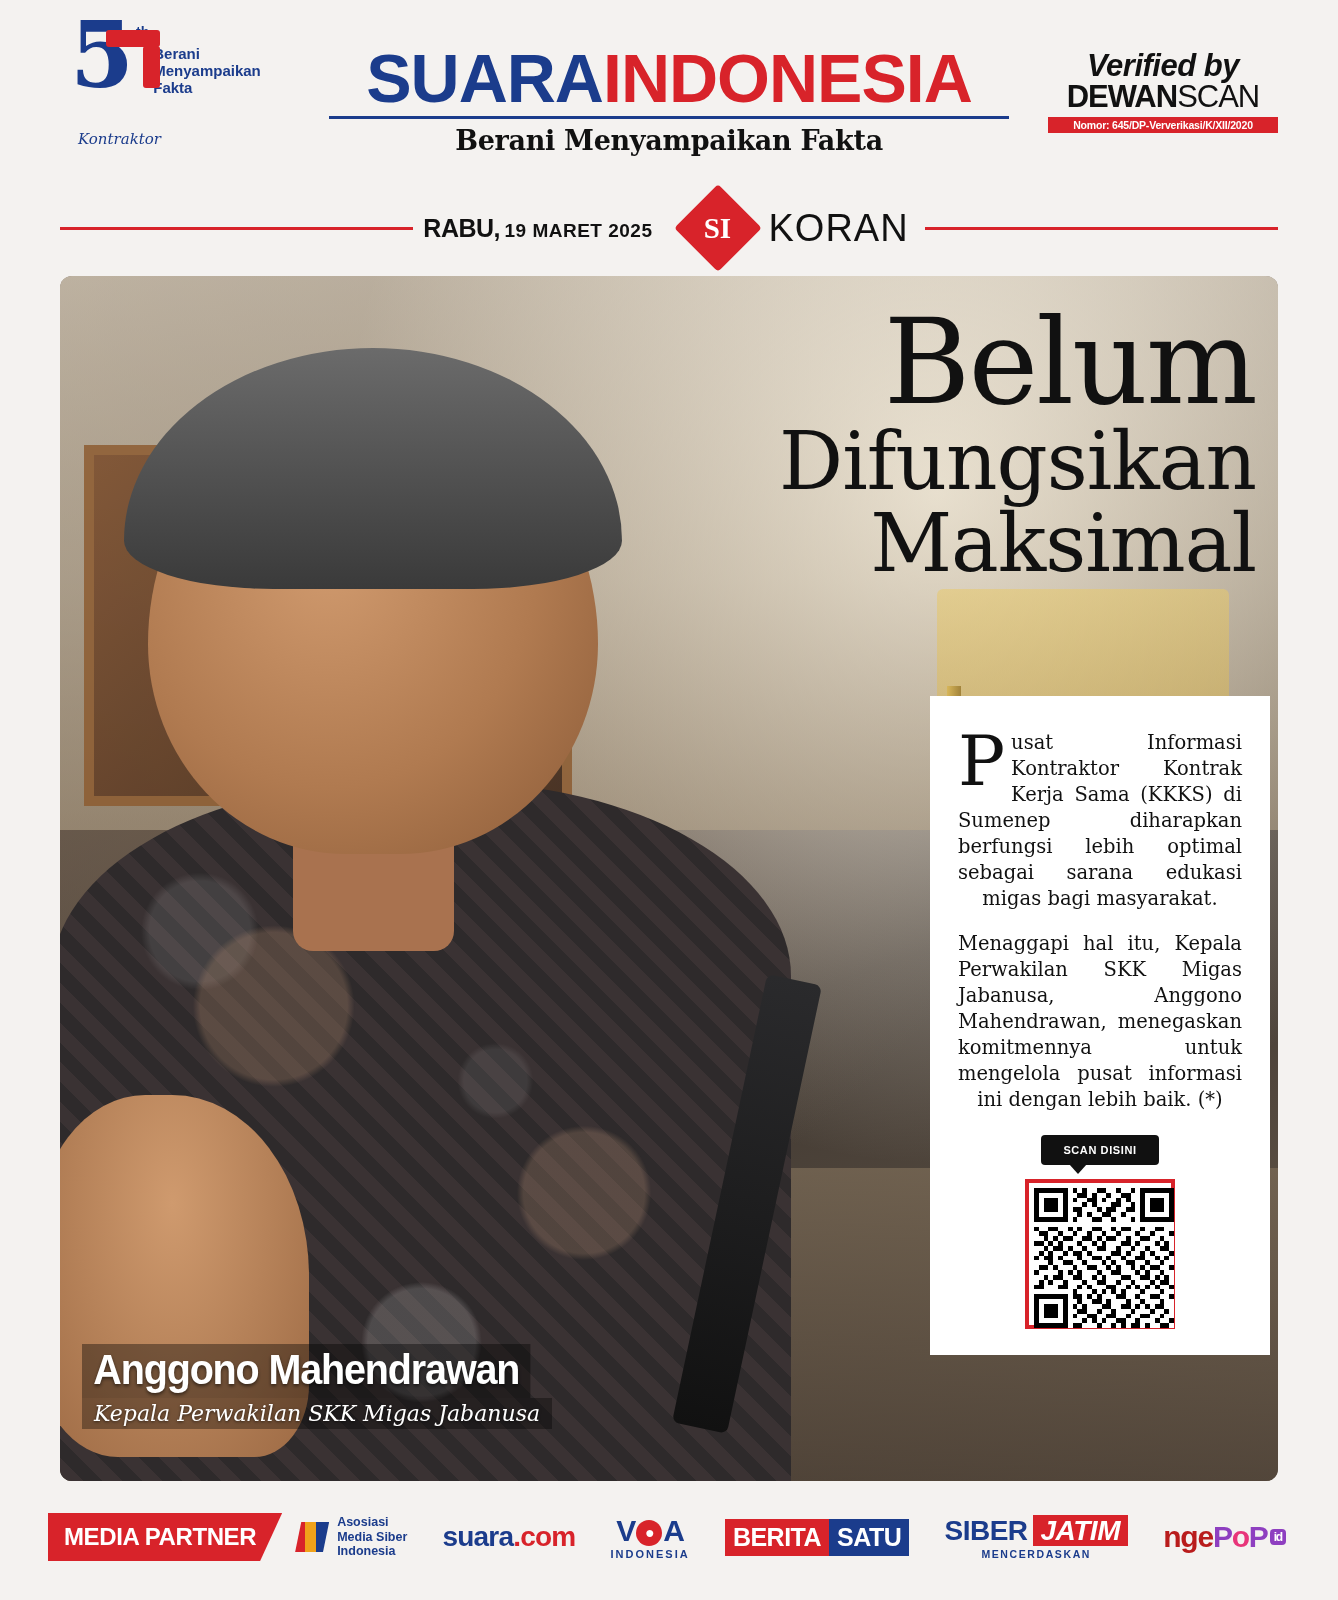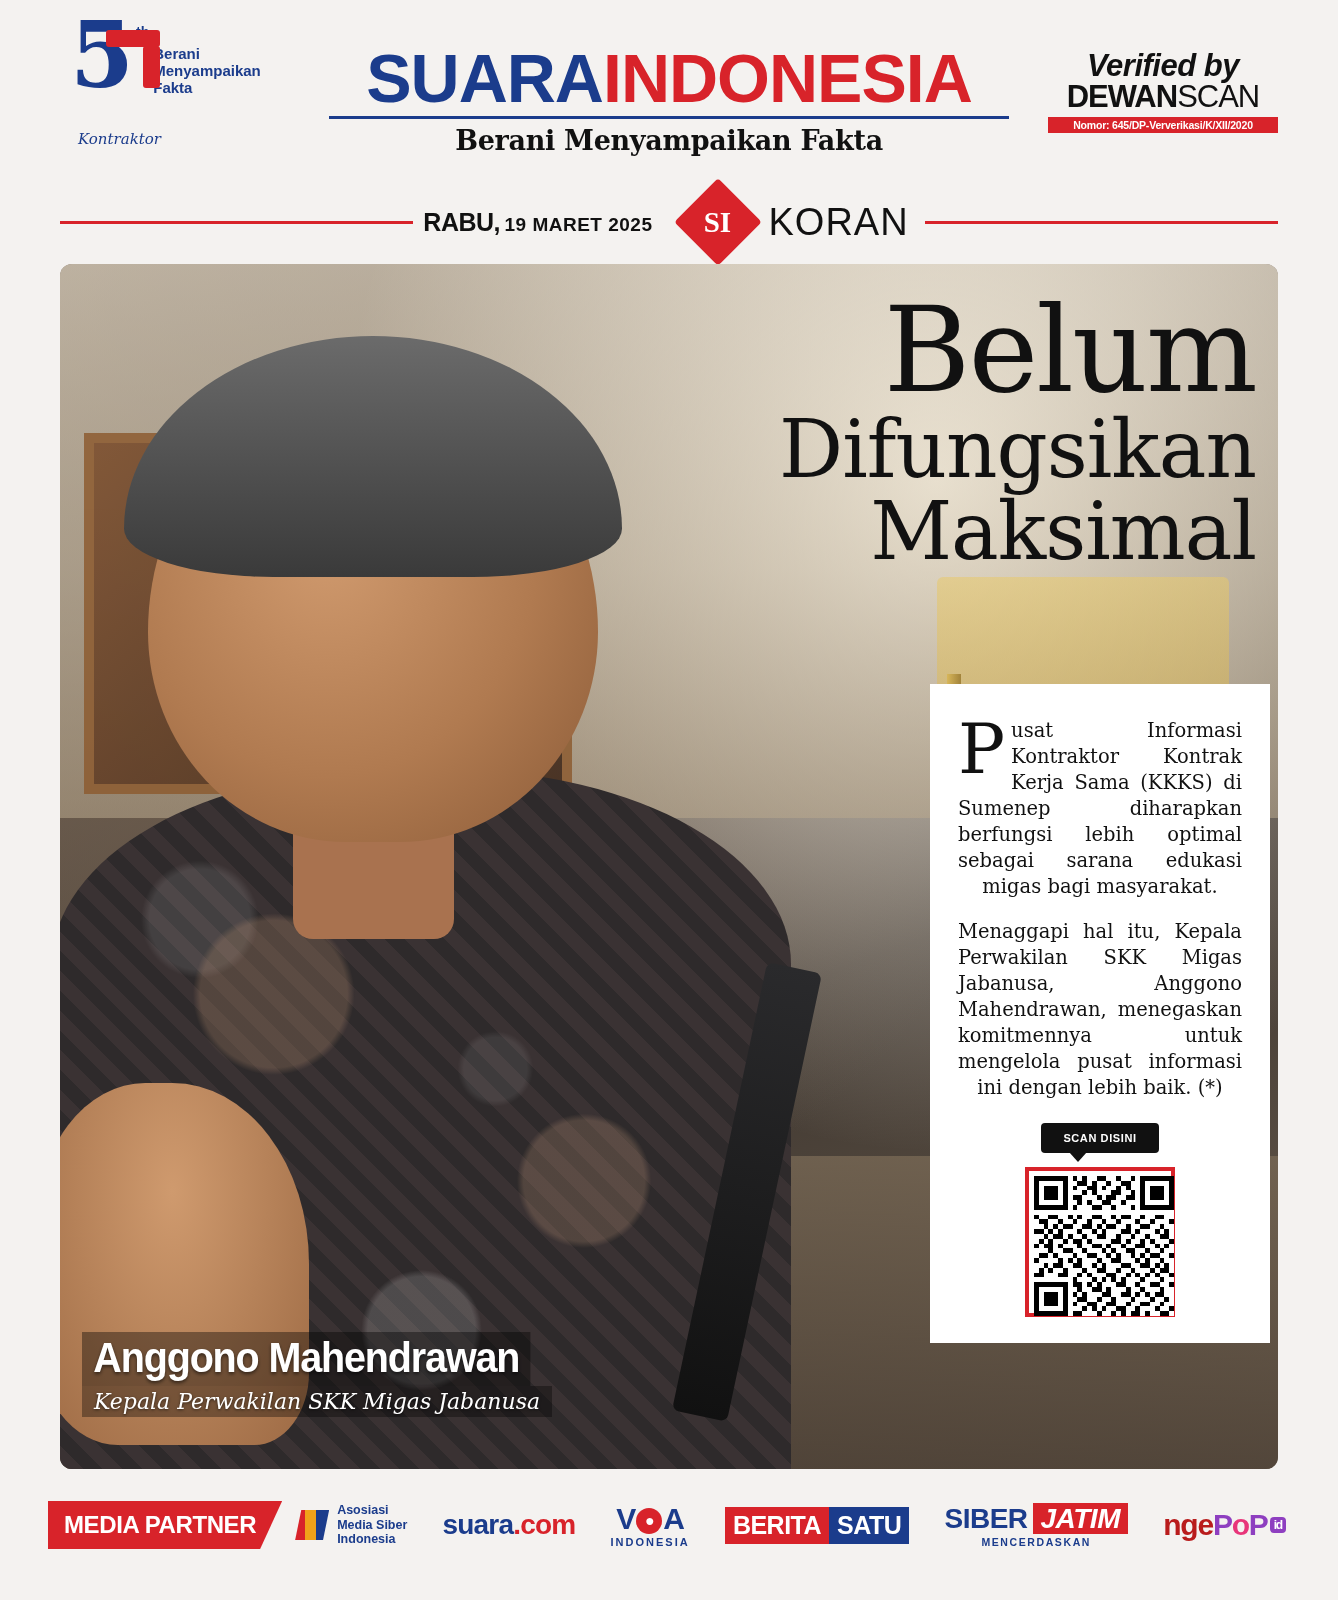--- a/index.html
+++ b/index.html
@@ -136,21 +136,21 @@
     font-size: 10.5px;
     font-weight: bold;
     padding: 2px 4px;
     letter-spacing: -0.2px;
   }
 
   
   .datebar {
     position: relative;
     height: 64px;
-    margin: 10px 60px;
+    margin: 16px 60px;
     display: flex;
     align-items: center;
   }
   .datebar .rule-left, .datebar .rule-right {
     flex: 1;
     height: 3px;
     background: #d8232a;
   }
   .date-text {
     padding: 0 18px 0 10px;

